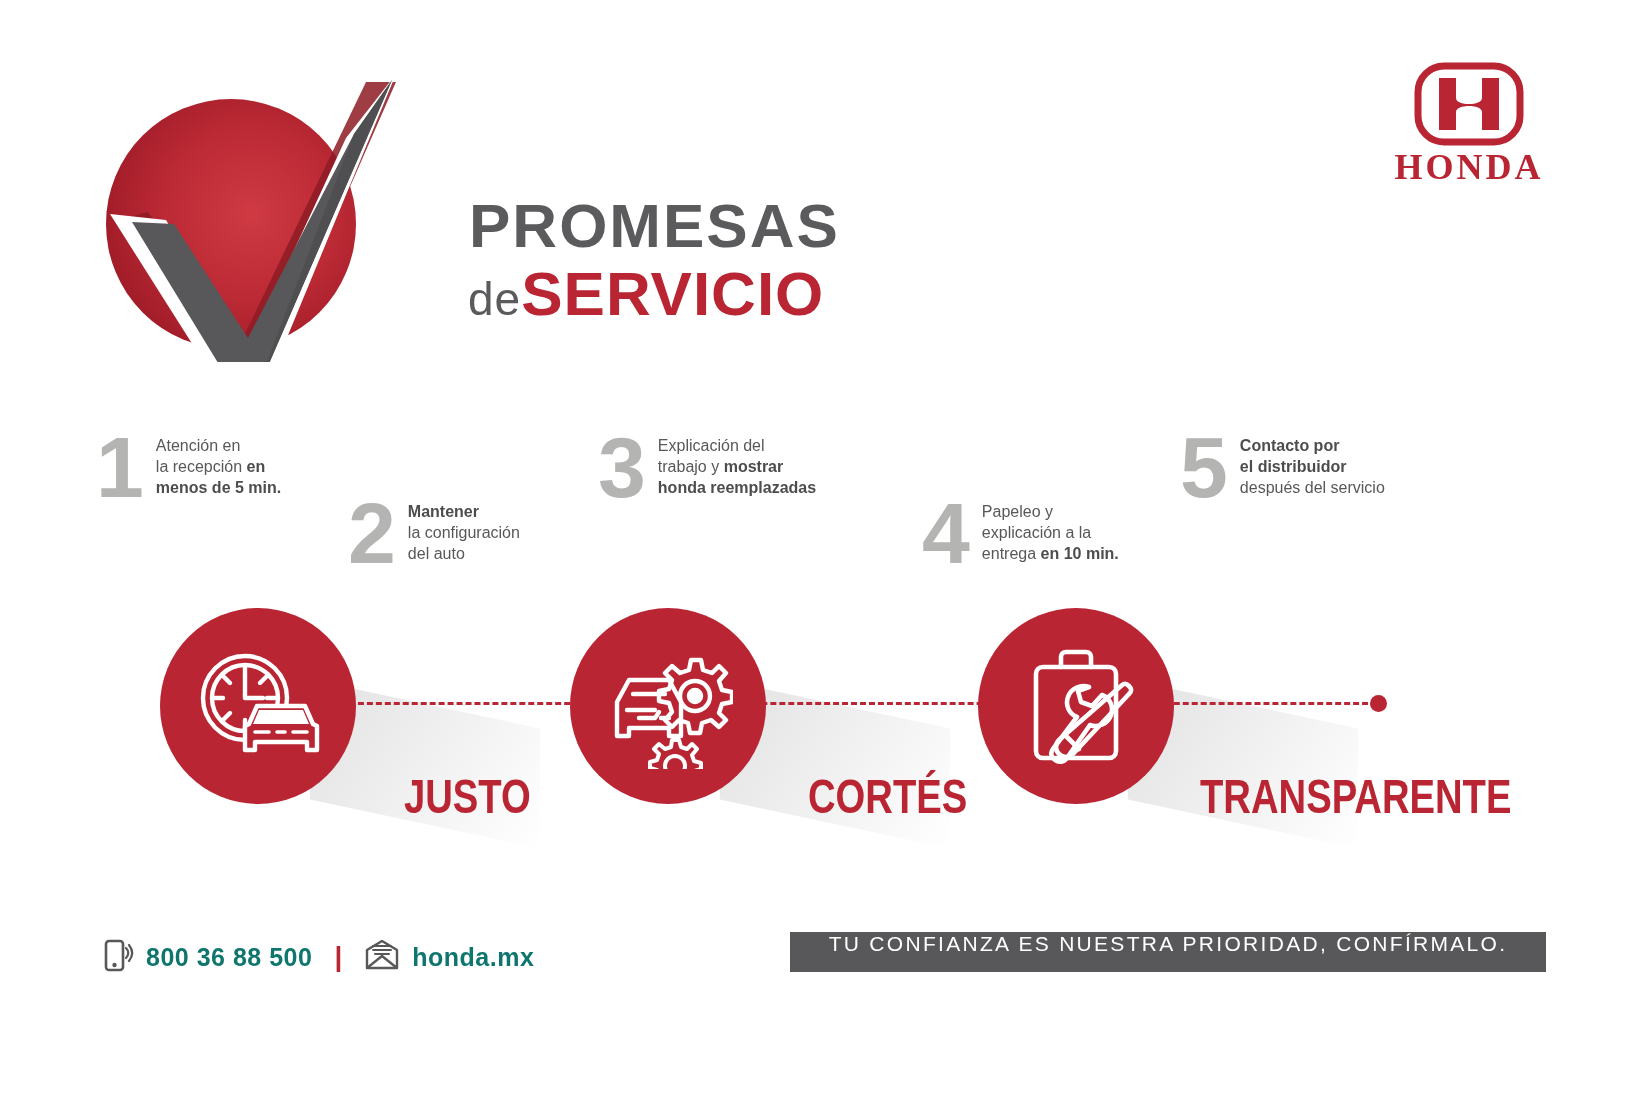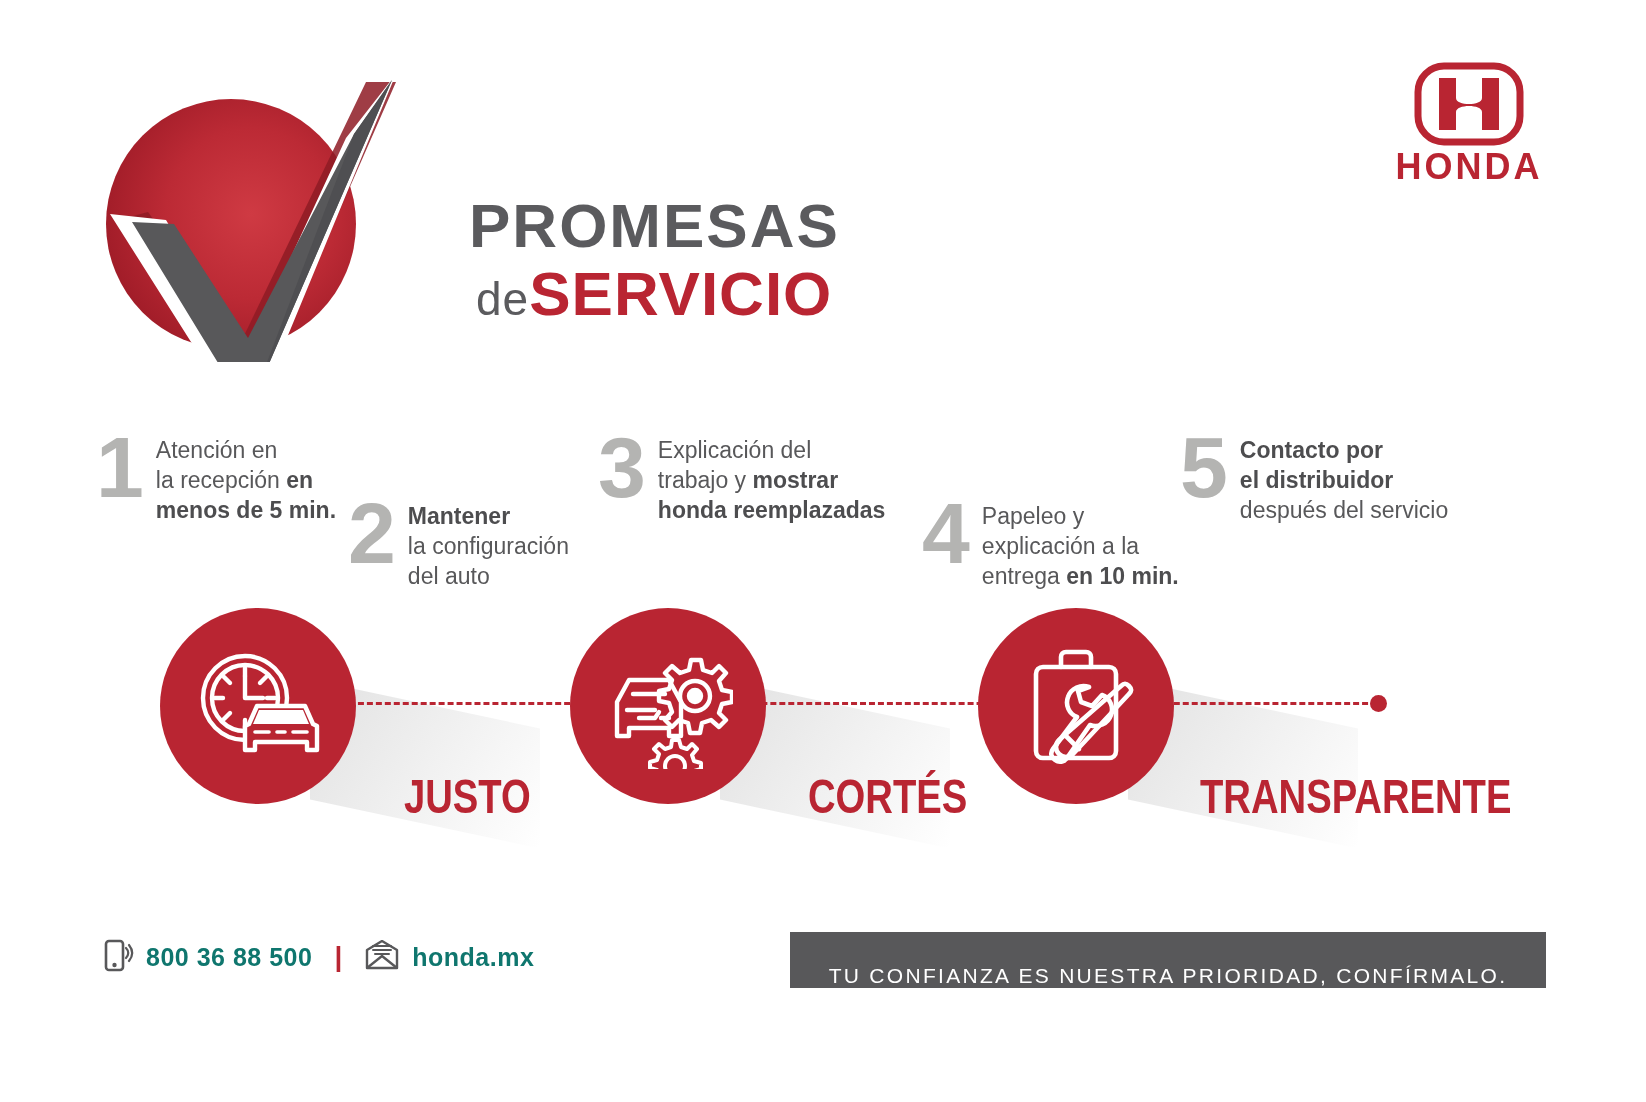--- a/index.html
+++ b/index.html
@@ -14,40 +14,40 @@
 
   
   .brand-lockup{position:absolute;left:96px;top:72px;width:700px;height:290px;}
   .brand-mark{position:absolute;left:0;top:0;width:300px;height:290px;}
   .brand-title{position:absolute;left:372px;top:122px;}
   .brand-title .l1{
     font-size:62px;font-weight:bold;color:#5b5b5e;
     letter-spacing:2px;line-height:1.0;margin:1px;
   }
   .brand-title .l2{
-    font-size:62px;line-height:1.0;margin:6px 0 0 8px;letter-spacing:1px;
+    font-size:62px;line-height:1.0;margin:6px 0 0 0;letter-spacing:1px;
   }
   .brand-title .l2 .de{font-weight:normal;color:#5b5b5e;font-size:46px;}
   .brand-title .l2 .servicio{font-weight:bold;color:#b92532;}
 
   .honda-logo{position:absolute;right:92px;top:62px;width:170px;height:130px;}
   .honda-word{
     position:absolute;left:0;top:84px;width:170px;text-align:center;
     color:#b92532;font-weight:bold;font-size:36px;letter-spacing:3px;
-    font-family:Liberation Sans, sans-serif;
+    font-family:Liberation Serif, serif;
   }
 
   
   .promise{position:absolute;display:flex;align-items:flex-start;}
   .promise .num{
     color:#b4b4b2;font-weight:bold;line-height:0.82;
     font-size:86px;margin-right:12px;font-family:"Liberation Sans",sans-serif;
   }
   .promise .txt{
-    color:#58585a;font-size:23px;line-height:1.30;padding-top:4px;
+    color:#58585a;font-size:16px;line-height:1.30;padding-top:4px;
     white-space:nowrap;
   }
   .promise .txt b{font-weight:bold;color:#4d4d4f;}
   .p1{left:96px;top:432px;}
   .p2{left:348px;top:498px;}
   .p3{left:598px;top:432px;}
   .p4{left:922px;top:498px;}
   .p5{left:1180px;top:432px;}
 
   
@@ -90,22 +90,22 @@
   .footer-contact .phone-num,
   .footer-contact .site{
     color:#0f766e;font-weight:bold;font-size:25px;letter-spacing:0.5px;
   }
   .footer-contact .sep{
     color:#b92532;font-weight:bold;font-size:28px;margin:0 22px;
   }
   .ic{display:inline-block;vertical-align:middle;margin-right:12px;}
 
   .banner{
-    position:absolute;left:790px;top:932px;width:756px;height:56px;
-    background:#58585a;display:flex;align-items:flex-end;justify-content:center;
+    position:absolute;left:790px;top:932px;width:756px;height:40px;
+    background:#58585a;display:flex;align-items:flex-start;justify-content:center;
   }
   .banner span{
     color:#ffffff;font-size:21px;letter-spacing:2.3px;font-weight:normal;
   }
 </style>
 </head>
 <body>
 
 <div class="stage">
 

